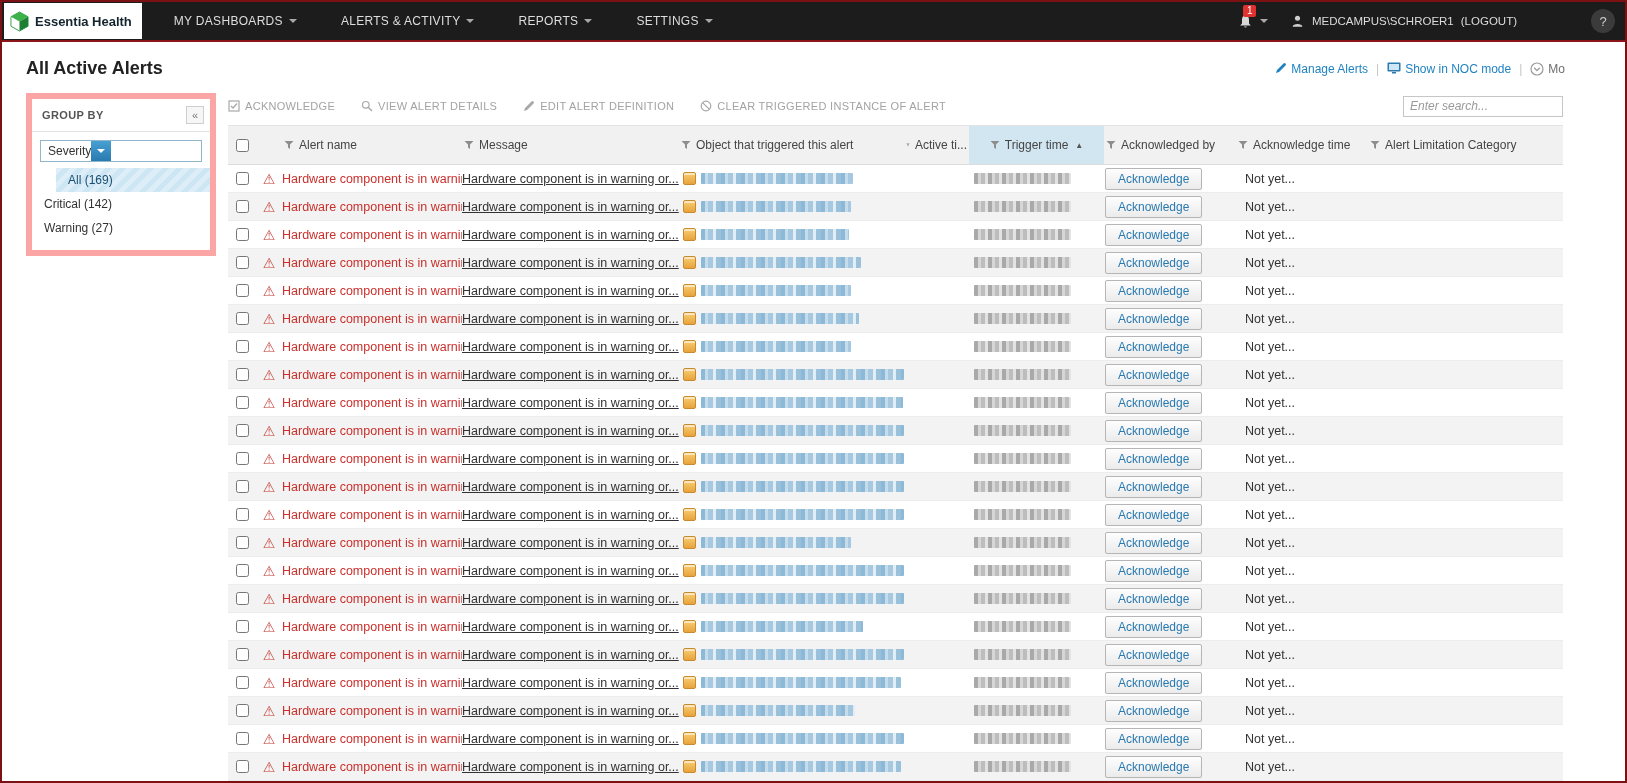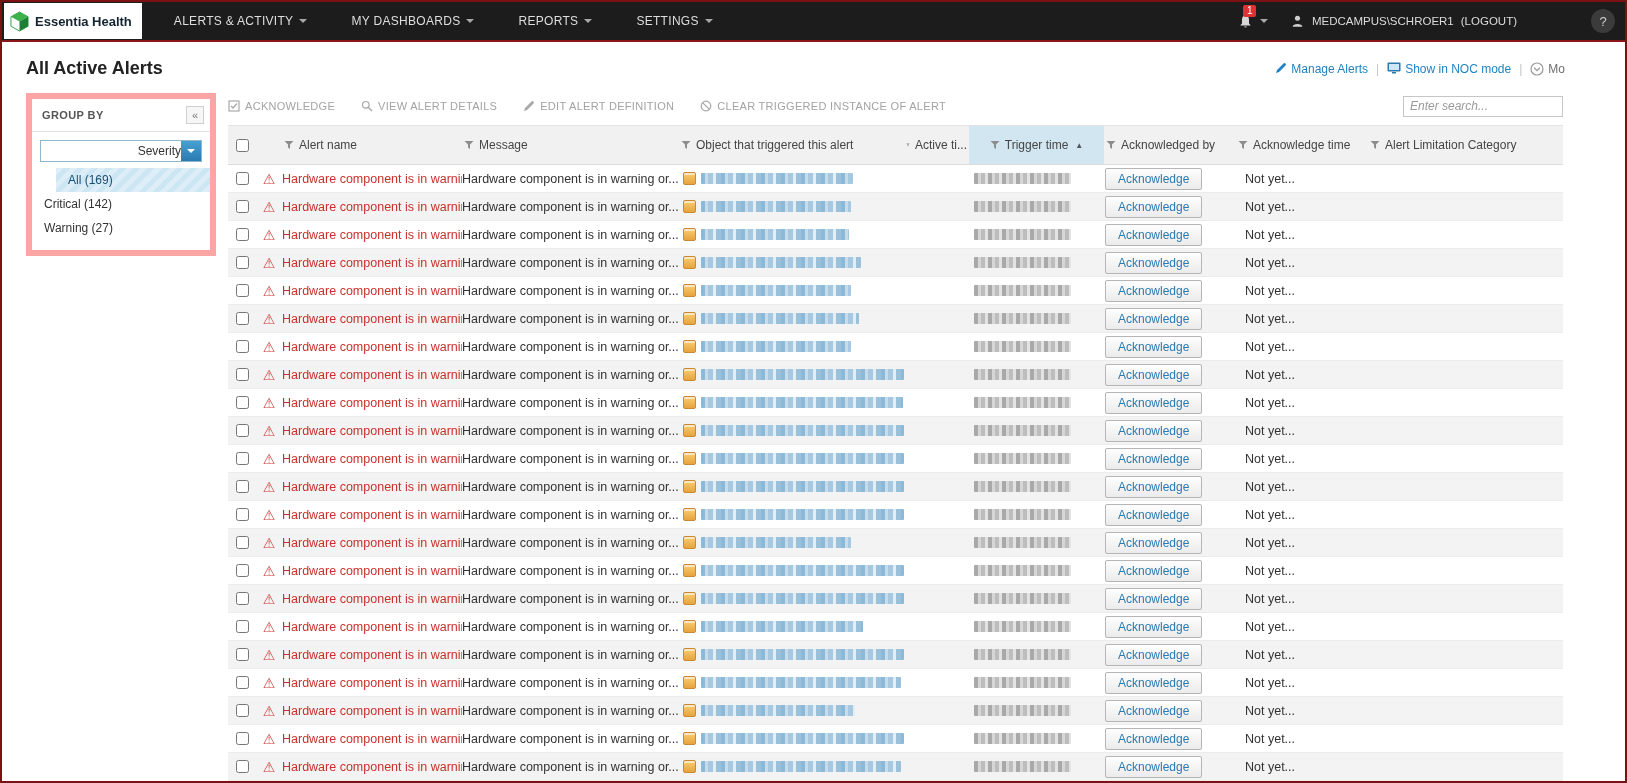--- a/index.html
+++ b/index.html
@@ -24,21 +24,21 @@
   .header-links { display:flex; align-items:center; gap:8px; font-size:12px; white-space:nowrap; }
   .blue-link { color:#1f83c3; text-decoration:none; display:flex; gap:4px; cursor:pointer; }
   .link-sep { color:#c5c5c5; }
 
   
   .layout { display:flex; align-items:flex-start; margin-top:6px; }
   .sidebar { width:190px; margin-left:24px; margin-right:12px; border:6px solid #fca5a5; background:#fff; padding-bottom:10px; }
   .gb-header { display:flex; justify-content:space-between; align-items:center; padding:7px 6px 7px 10px; border-bottom:1px solid #e2e2e2; }
   .gb-title { font-size:11px; font-weight:bold; color:#555; letter-spacing:.4px; }
   .collapse-btn { width:18px; height:18px; border:1px solid #cfcfcf; background:#f6f6f6; color:#777; font-size:11px; line-height:16px; text-align:center; cursor:pointer; }
-  .dropdown { margin:8px 8px 6px 8px; border:1px solid #8fb6cc; height:22px; display:flex; align-items:center; justify-content:flex-end; background:#fff; cursor:pointer; }
+  .dropdown { margin:8px 8px 6px 8px; border:1px solid #8fb6cc; height:22px; display:flex; align-items:center; justify-content:flex-start; background:#fff; cursor:pointer; }
   .dd-value { font-size:12px; color:#333; padding-left:7px; }
   .dd-btn { width:20px; height:100%; background:linear-gradient(#47a0d2,#2a7ab0); display:flex; align-items:center; justify-content:center; }
   .dd-btn .caret { border-top-color:#fff; }
   .gb-item { font-size:12px; color:#333; padding:5px 12px; cursor:pointer; }
   .gb-item.selected { background:repeating-linear-gradient(135deg,#ddeef8 0 5px,#cde6f4 5px 10px); color:#1c4f70;margin-left:24px; }
 
   
   .main { flex:1; padding-right:62px; min-width:0; }
   .toolbar { display:flex; align-items:center; gap:26px; height:26px; margin-bottom:6px; }
   .tool-btn { background:none; border:none; color:#a3a3a3; font-size:11px; letter-spacing:.3px; display:flex; align-items:center; gap:5px; font-family:"Liberation Sans",sans-serif; cursor:default; white-space:nowrap; }
@@ -52,21 +52,21 @@
   .th.sorted { background:#d2e6f2;justify-content:center; }
   .sort-arrow { font-size:8px; color:#555; margin-left:2px; }
   .tr { height:28px; border-bottom:1px solid #ececec; background:#fff; }
   .tr.alt { background:#f3f3f3; }
   .td { height:100%; display:flex; align-items:center; overflow:hidden; white-space:nowrap; }
   .c-check { justify-content:center; }
   .cb { width:13px; height:13px; cursor:pointer; }
   .warn-tri { color:#c43d35; font-size:14px; line-height:1; }
   .c-sev { justify-content:center; }
   .alert-link { color:#c9302c; font-size:12.5px; text-decoration:none; overflow:hidden; white-space:nowrap; cursor:pointer; }
-  .c-msg { font-size:12.5px; color:#333; }
+  .c-msg { font-size:12.5px; color:#333;text-decoration:underline; }
   .hw-icon { width:13px; height:13px; flex:0 0 13px; margin:0 5px 0 4px; background:linear-gradient(#f7cd74,#e8a33d); border:1px solid #c98a2e; border-radius:2px; box-shadow:inset 0 2px 0 rgba(255,255,255,.55); }
   .px { display:inline-block; height:11px; border-radius:1px; filter:blur(.4px); }
   .px-blue { background:repeating-linear-gradient(90deg,#8db9d8 0 4px,#c7dcea 4px 7px,#a6c8e0 7px 12px,#e2eef6 12px 15px,#9bc0da 15px 20px); }
   .px-gray { width:97px; margin-left:5px; background:repeating-linear-gradient(90deg,#a9a9a9 0 4px,#d6d6d6 4px 7px,#bdbdbd 7px 11px,#e3e3e3 11px 14px); }
   .ack-btn { margin-left:1px; padding:3px 12px; border:1px solid #b5b5b5; border-radius:2px; background:linear-gradient(#fefefe,#ebebeb); color:#2a7ab0; font-size:12px; font-family:"Liberation Sans",sans-serif; cursor:pointer; }
   .c-acktime { font-size:12.5px; color:#333; padding-left:9px; }
 
   svg { display:block; }
 </style>
 </head>
@@ -77,25 +77,25 @@
   <div class="navbar">
     <div class="brand">
       <svg width="19" height="21" viewBox="0 0 20 22">
         <path d="M10 1 L19 6 V16 L10 21 L1 16 V6 Z" fill="#ffffff" stroke="#2f9e44" stroke-width="1"></path>
         <path d="M10 1 L19 6 L10 11 L1 6 Z" fill="#3bb24a"></path>
         <path d="M10 11 L19 6 V16 L10 21 Z" fill="#1e7e34"></path>
       </svg>
       <span class="brand-text">Essentia Health</span>
     </div>
     <div class="nav-item">
+      <span>MY DASHBOARDS</span>
+        <span class="caret"></span>
+    </div>
+    <div class="nav-item">
       <span>ALERTS &amp; ACTIVITY</span>
-        <span class="caret"></span>
-    </div>
-    <div class="nav-item">
-      <span>MY DASHBOARDS</span>
         <span class="caret"></span>
     </div>
     <div class="nav-item">
       <span>REPORTS</span>
         <span class="caret"></span>
     </div>
     <div class="nav-item">
       <span>SETTINGS</span>
         <span class="caret"></span>
     </div>

